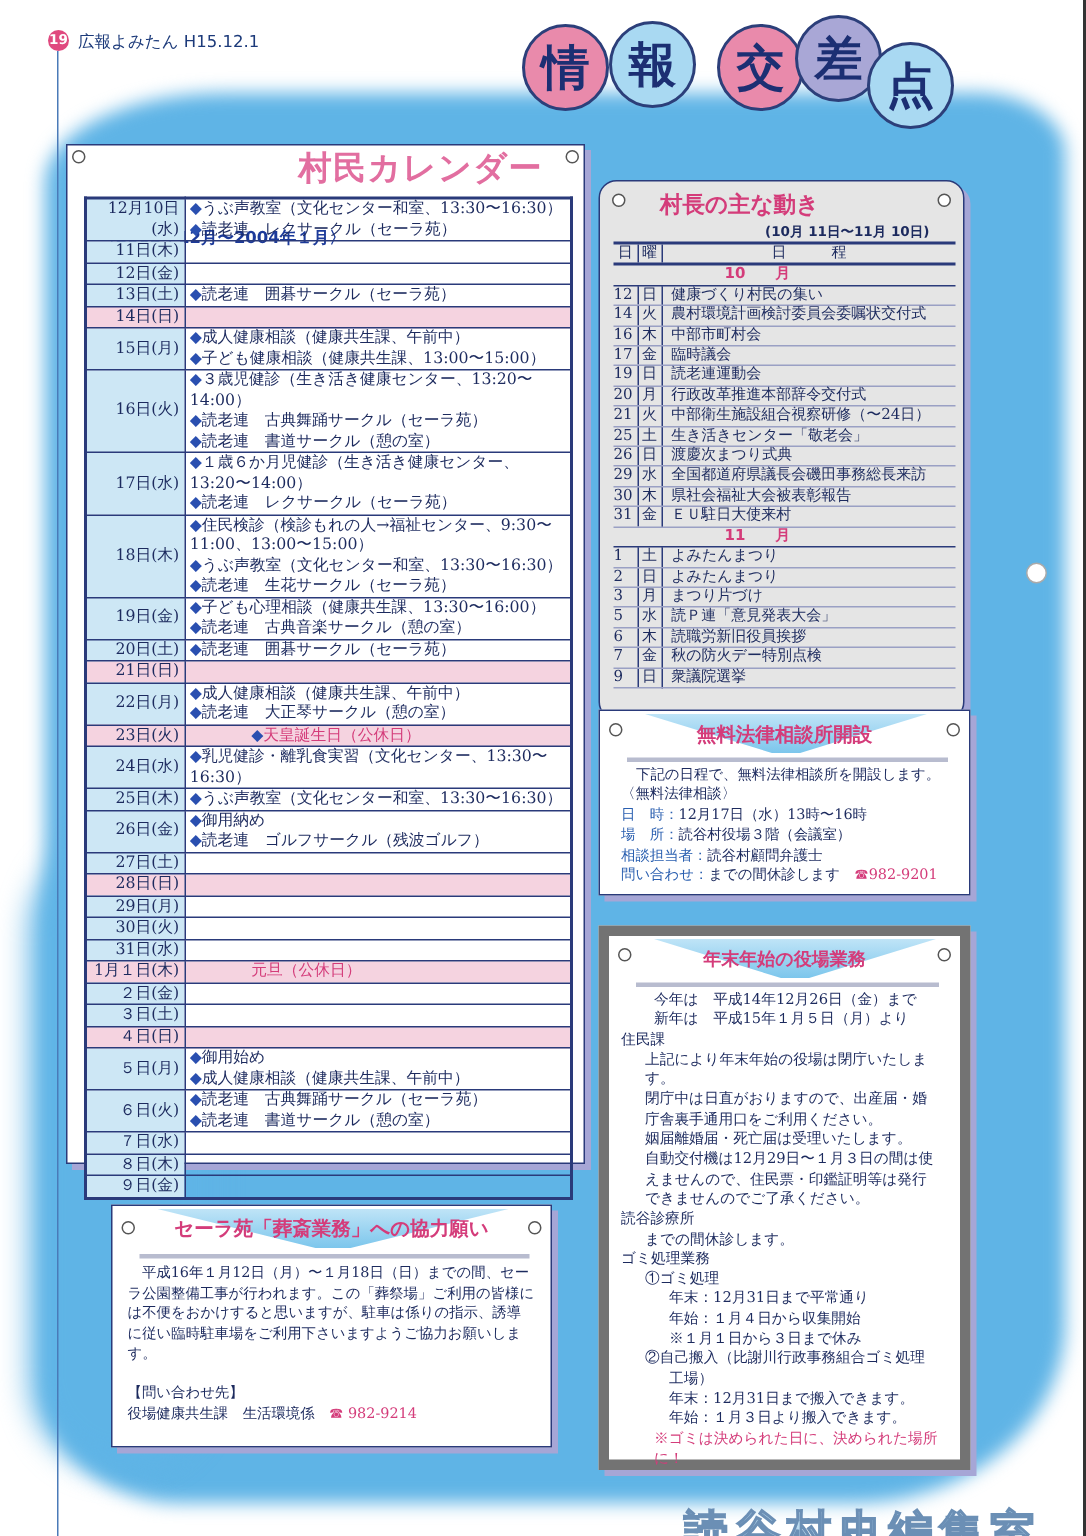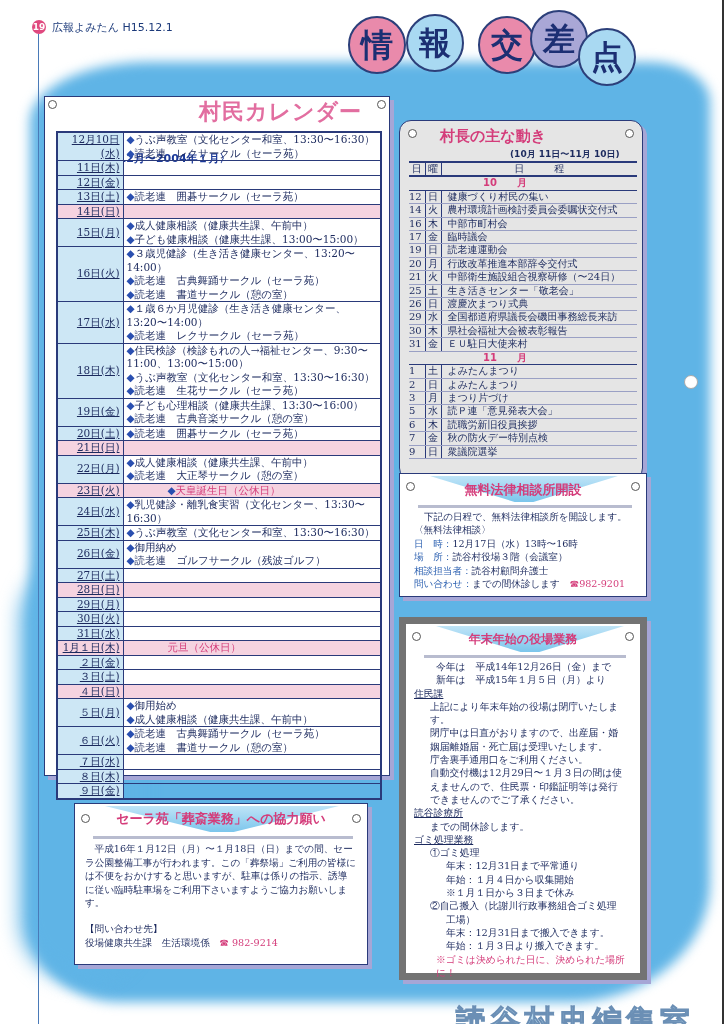--- a/index.html
+++ b/index.html
@@ -37,21 +37,21 @@
   
   .cal-panel {
     position: absolute; left: 44px; top: 96px; width: 346px; height: 680px;
     background: #fff; border: 1px solid #2a3a7a; box-shadow: 4px 4px 0 #a6a6d6;
   }
   .hole { position: absolute; width: 9px; height: 9px; border: 1px solid #555; border-radius: 50%; background: #fff; }
   .cal-range { position: absolute; left: 21px; top: 14px; font: bold 11px "DejaVu Sans", sans-serif; color: #1c3a9a; margin-top: 40px; }
   .cal-title { position: absolute; left: 154px; top: 0; font: bold 22px "DejaVu Sans", sans-serif; color: #e26ea0; letter-spacing: 1px; }
   .cal-table { position: absolute; left: 11px; top: 34px; width: 326px; border-collapse: collapse; border: 2px solid #2a3a7a; }
   .cal-table td { border: 1px solid #2a3a7a; font-size: 10.5px; line-height: 13.5px; vertical-align: middle; }
-  .cal-table td.date { width: 66px; text-align: right; padding-right: 3px; background: #cde7f5; color: #1c2a5e; text-decoration: underline; }
+  .cal-table td.date { width: 66px; text-align: right; padding-right: 3px; background: #cde7f5; color: #1c2a5e; }
   .cal-table td.ev { padding-left: 3px; color: #1c2a5e; }
   .cal-table tr.holiday td { background: #f5d3e0; }
   .cal-table tr.holiday td.ev { color: #d43c7a; padding-left: 44px; }
   .ev-line::before { content: "◆"; color: #2a4fb0; }
   .ev-line.plain::before { content: ""; }
 
   
   .mayor-panel {
     position: absolute; left: 399px; top: 120px; width: 244px; height: 360px;
     background: #e5e5e5; border: 1px solid #2a3a7a; border-radius: 12px; box-shadow: 4px 4px 0 #a6a6d6;
@@ -79,21 +79,21 @@
   .tel { color: #d43c7a; }
 
   
   .yearend-panel {
     position: absolute; left: 399px; top: 617px; width: 248px; height: 363px;
     background: #fff; border: 7px solid #737373; box-shadow: 4px 4px 0 #a6a6d6;
   }
   .yearend-title { position: absolute; left: 0; width: 100%; top: 7px; text-align: center; font: bold 12px "DejaVu Sans", sans-serif; color: #d43c7a; }
   .yearend-body { position: absolute; left: 8px; top: 36px; right: 6px; font-size: 9.8px; line-height: 13.3px; color: #1c2a5e; }
   .yearend-body .i1 { padding-left: 22px; }
-  .yearend-body .i0 { padding-left: 0; text-decoration: underline; }
+  .yearend-body .i0 { padding-left: 0; }
   .yearend-body .i2 { padding-left: 16px; }
   .yearend-body .i3 { padding-left: 32px; }
   .yearend-body .note { color: #d43c7a; padding-left: 22px; }
 
   
   .sera-panel {
     position: absolute; left: 74px; top: 803px; width: 294px; height: 162px;
     background: #fff; border: 1px solid #2a3a7a; box-shadow: 4px 4px 0 #a6a6d6;
   }
   .sera-title { position: absolute; left: 0; width: 100%; top: 6px; text-align: center; font: bold 13px "DejaVu Sans", sans-serif; color: #d43c7a; }
@@ -442,22 +442,22 @@
   <span class="hole" style="left:6px;top:8px"></span>
   <span class="hole" style="right:6px;top:8px"></span>
   <div class="yearend-title">年末年始の役場業務</div>
   <div class="rule" style="top:31px"></div>
   <div class="yearend-body" id="yearend-body">
       <div class="i1">今年は　平成14年12月26日（金）まで</div>
       <div class="i1">新年は　平成15年１月５日（月）より</div>
       <div class="i0">住民課</div>
       <div class="i2">上記により年末年始の役場は閉庁いたします。</div>
       <div class="i2">閉庁中は日直がおりますので、出産届・婚</div>
+      <div class="i2">庁舎裏手通用口をご利用ください。</div>
       <div class="i2">姻届離婚届・死亡届は受理いたします。</div>
-      <div class="i2">庁舎裏手通用口をご利用ください。</div>
       <div class="i2">自動交付機は12月29日〜１月３日の間は使</div>
       <div class="i2">えませんので、住民票・印鑑証明等は発行</div>
       <div class="i2">できませんのでご了承ください。</div>
       <div class="i0">読谷診療所</div>
       <div class="i2">までの間休診します。</div>
       <div class="i0">ゴミ処理業務</div>
       <div class="i2">①ゴミ処理</div>
       <div class="i3">年末：12月31日まで平常通り</div>
       <div class="i3">年始：１月４日から収集開始</div>
       <div class="i3">※１月１日から３日まで休み</div>

